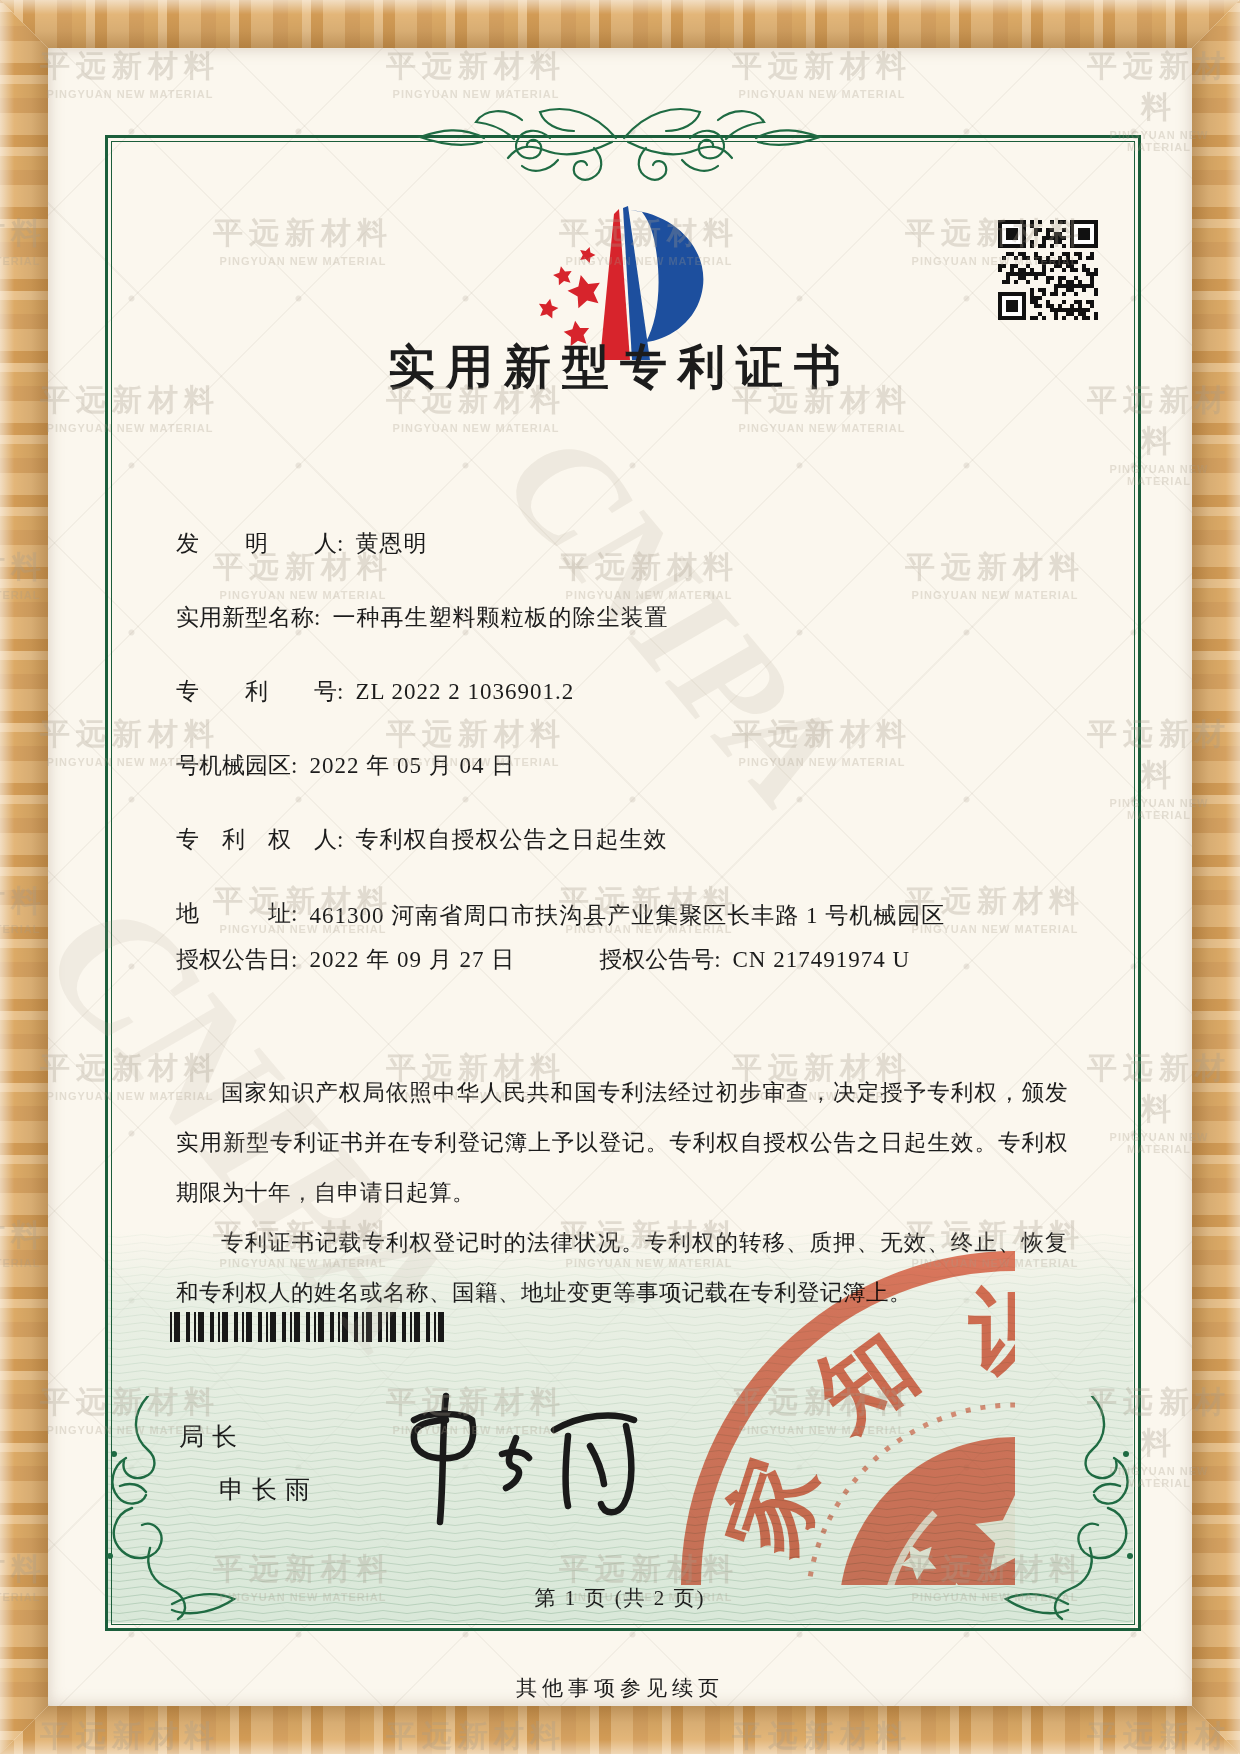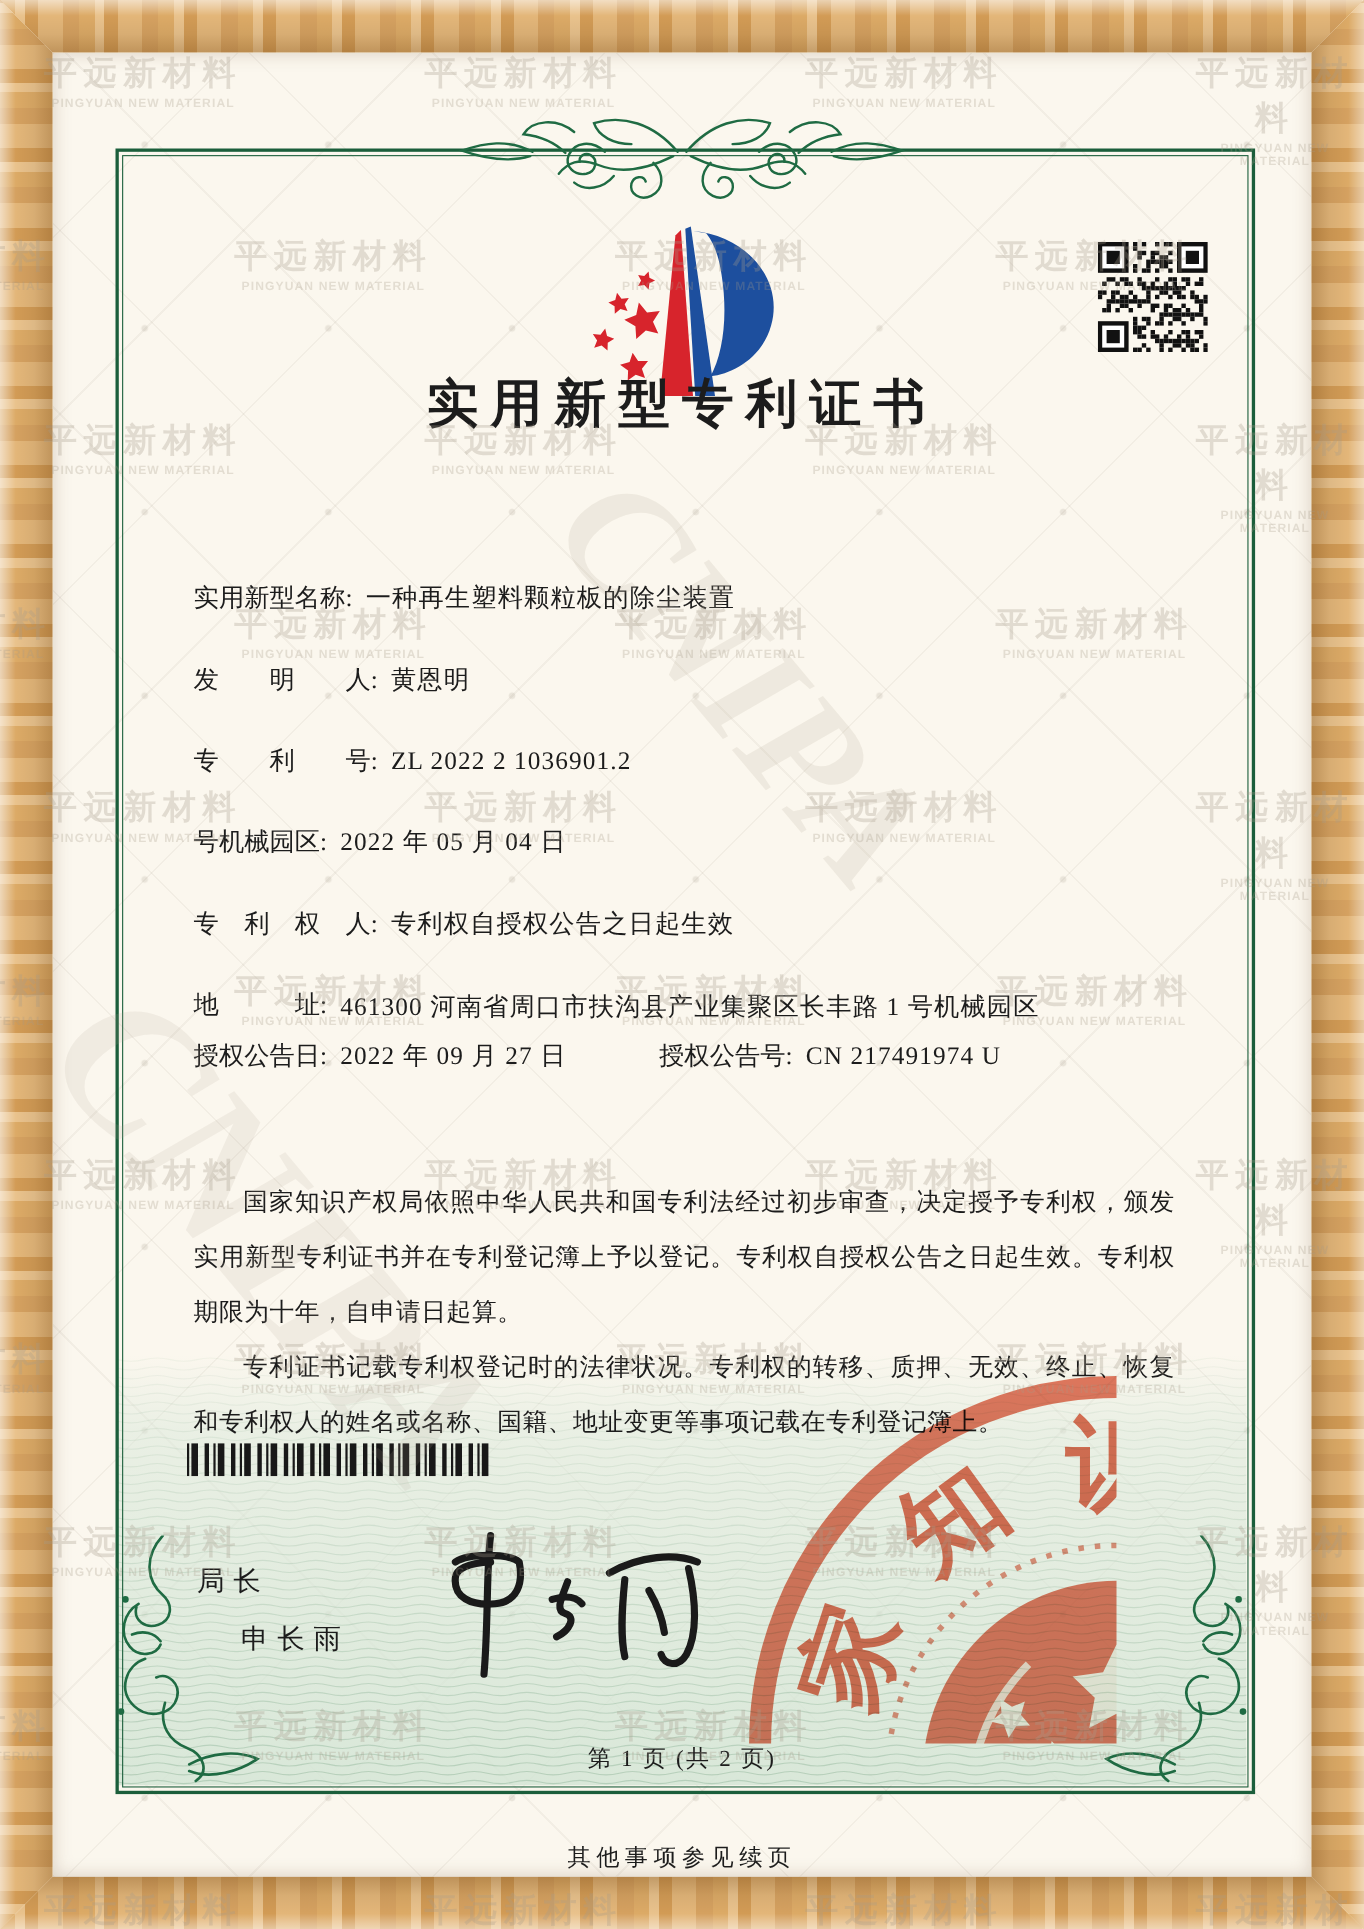--- a/index.html
+++ b/index.html
@@ -401,26 +401,26 @@
       <rect x="76" y="96" width="4" height="4" fill="#111"></rect>
       <rect x="84" y="96" width="4" height="4" fill="#111"></rect>
       <rect x="88" y="96" width="4" height="4" fill="#111"></rect>
       <rect x="96" y="96" width="4" height="4" fill="#111"></rect>
     </svg>
 
   <div class="title">实用新型专利证书</div>
 
   <div class="fields">
     <div class="frow">
+      <span class="flabel">发　　明　　人:</span>
+      <span class="fvalue">黄恩明</span>
+    </div>
+    <div class="frow">
       <span class="flabel">实用新型名称:</span>
       <span class="fvalue">一种再生塑料颗粒板的除尘装置</span>
-    </div>
-    <div class="frow">
-      <span class="flabel">发　　明　　人:</span>
-      <span class="fvalue">黄恩明</span>
     </div>
     <div class="frow">
       <span class="flabel">专　　利　　号:</span>
       <span class="fvalue">ZL 2022 2 1036901.2</span>
     </div>
     <div class="frow">
       <span class="flabel">号机械园区:</span>
       <span class="fvalue">2022 年 05 月 04 日</span>
     </div>
     <div class="frow">

